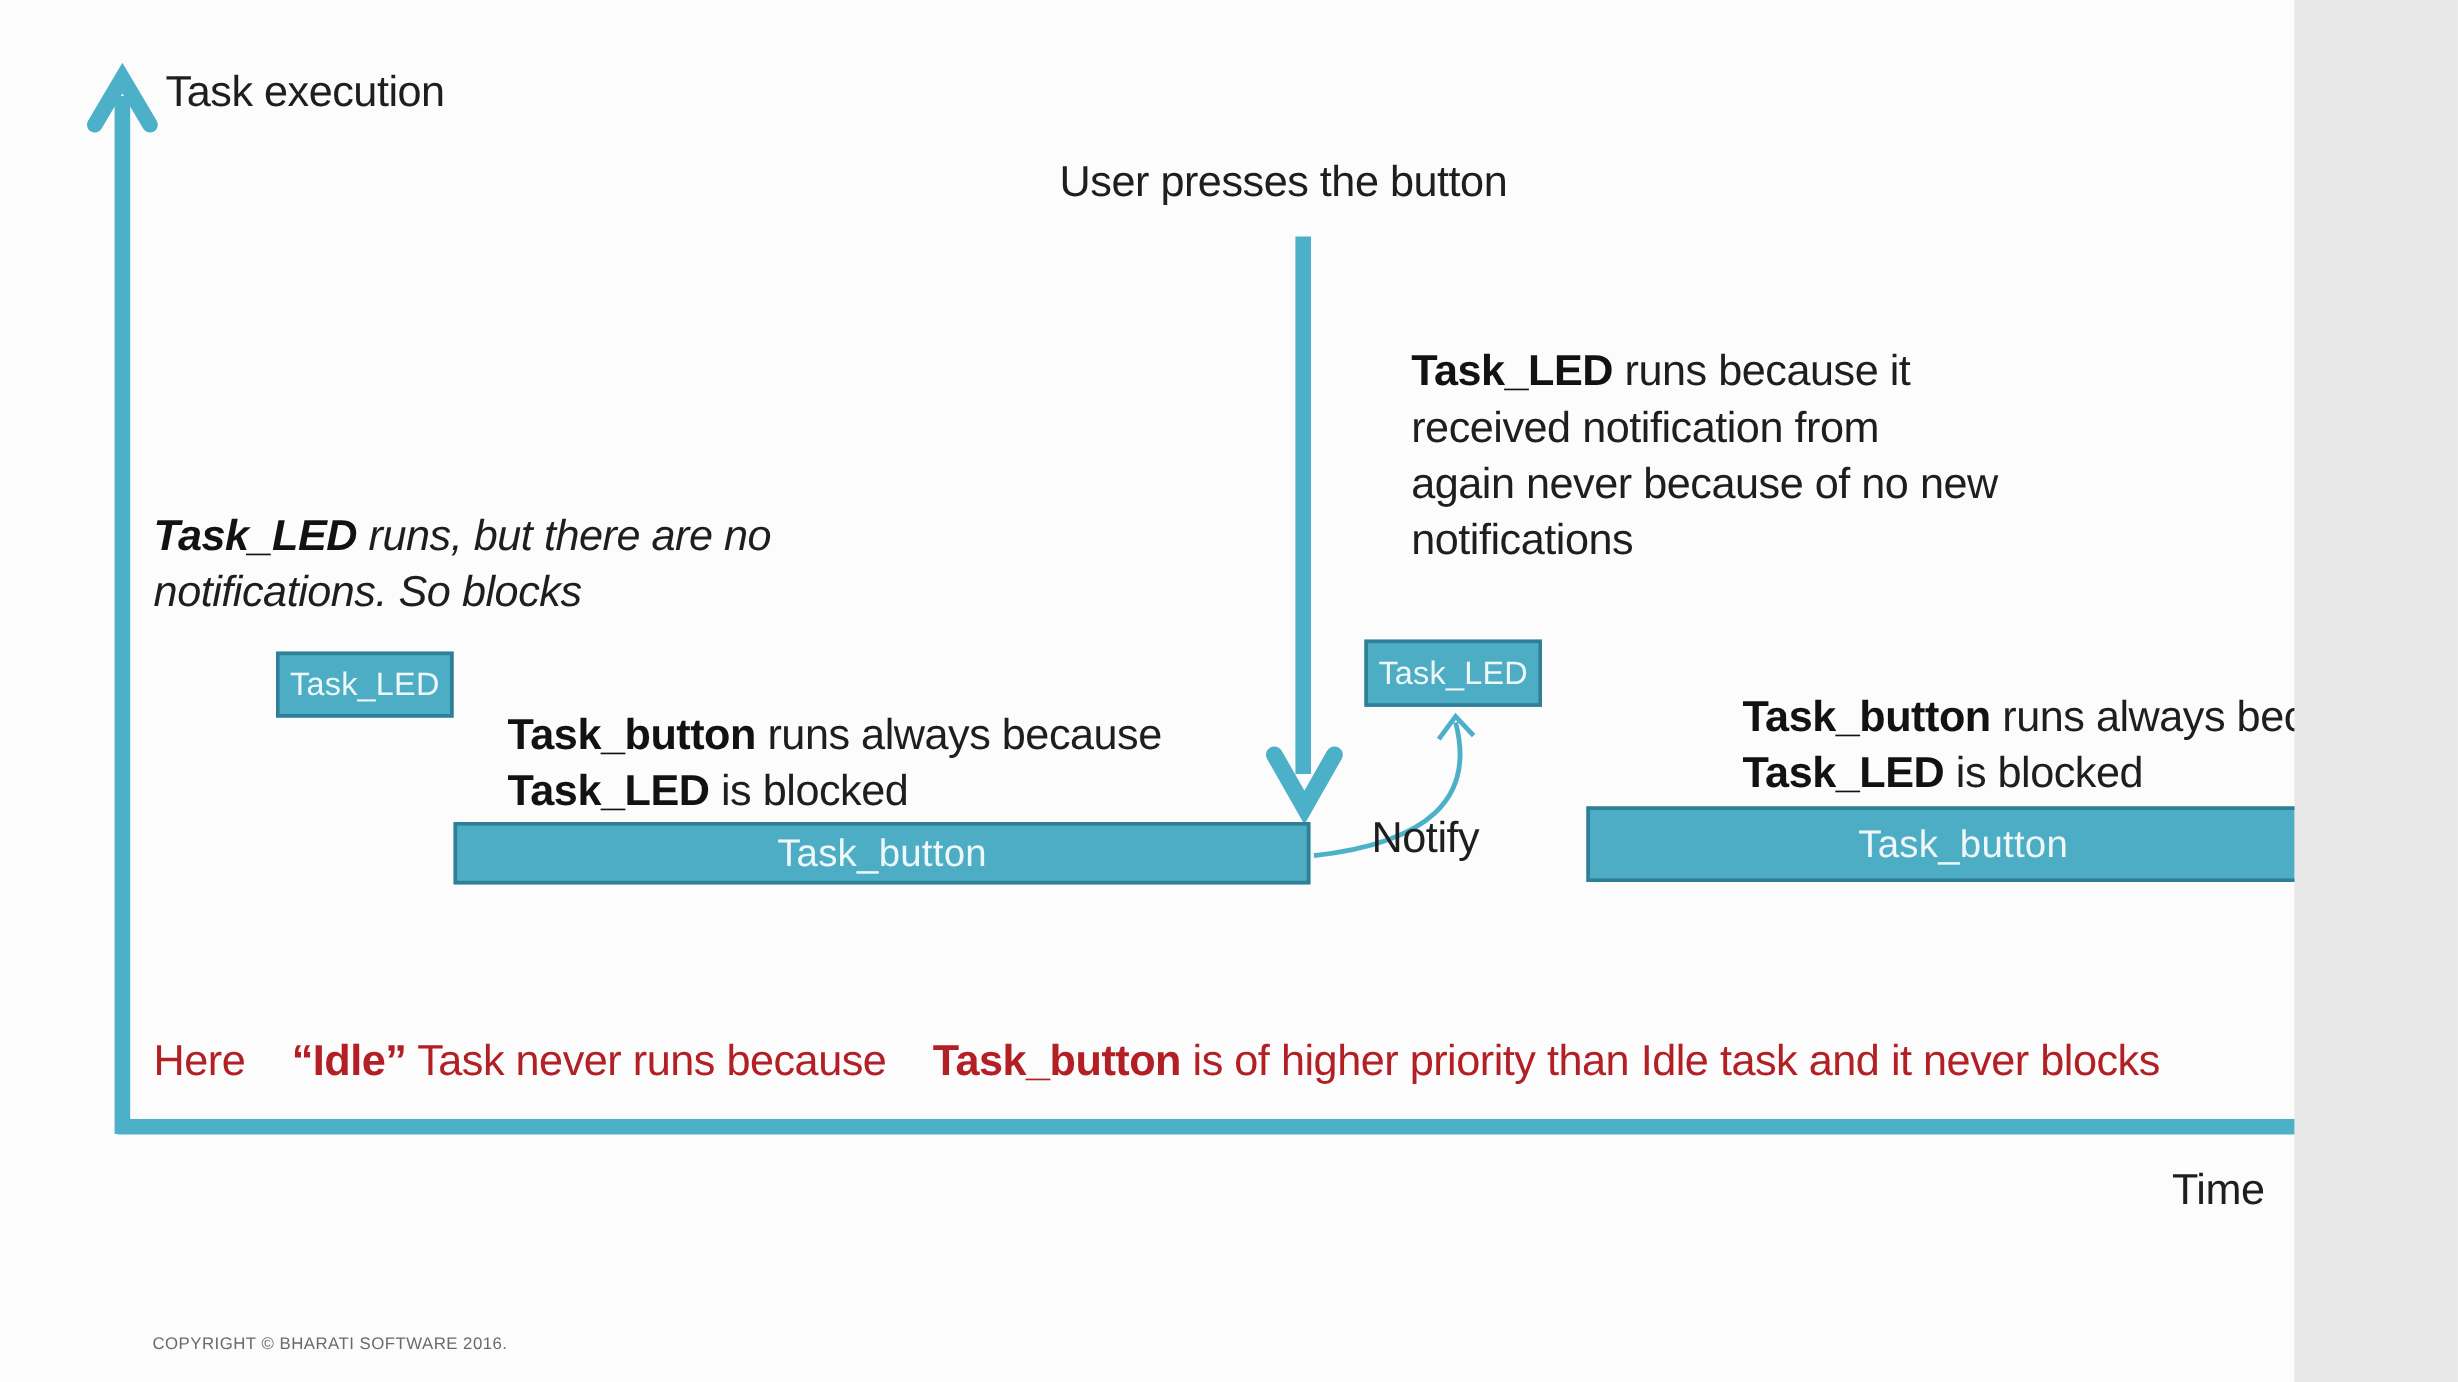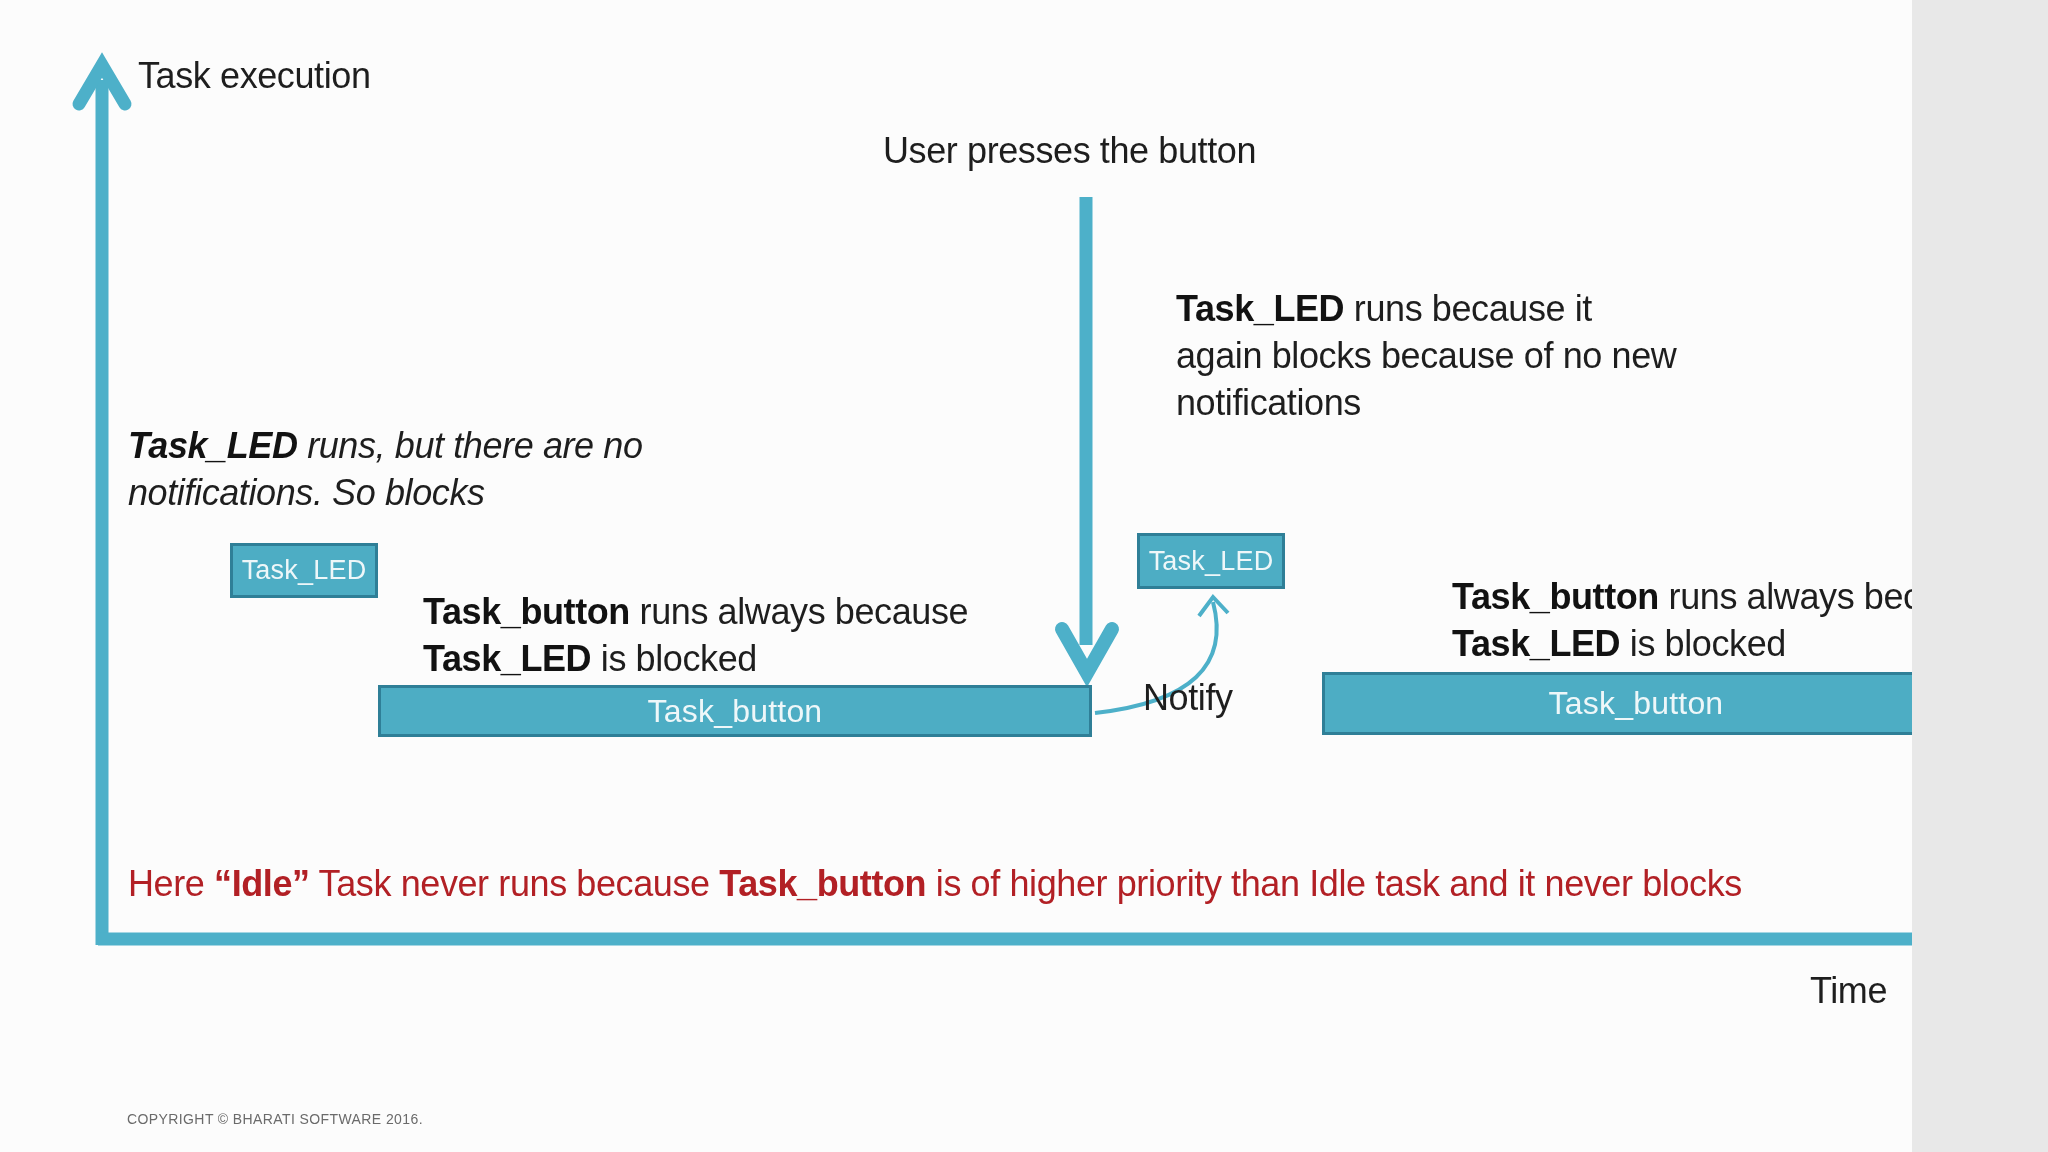--- a/index.html
+++ b/index.html
@@ -22,21 +22,21 @@
   .note {
     position: absolute;
     font-size: 36px;
     line-height: 47px;
     letter-spacing: -0.4px;
     white-space: nowrap;
   }
   .note .line { white-space: nowrap; }
   .note .b { font-weight: 700; color: #121212; }
   .note.red { color: var(--red, #b22025); }
-  .note.red .b { color: var(--red, #b22025); }
+  .note.red .b { color: var(--red, #b22025); margin-left: 29px; }
   .axis-label {
     position: absolute;
     font-size: 36px;
     line-height: 47px;
     letter-spacing: -0.4px;
     white-space: nowrap;
   }
   .taskbox {
     position: absolute;
     box-sizing: border-box;
@@ -90,21 +90,22 @@
       <div class="line"><span>notifications. So blocks</span></div>
     </div>
 
   <div class="note" style="left:423px; top:588px;">
       <div class="line"><span class="b">Task_button</span><span> runs always because</span></div>
       <div class="line"><span class="b">Task_LED</span><span>  is blocked</span></div>
     </div>
 
   <div class="note" style="left:1148px; top:285px;margin-left:28px;">
       <div class="line"><span class="b">Task_LED</span><span> runs because it</span></div>
-      <div class="line"><span>again blocks because of no new</span></div>
+      <div class="line"><span>received notification from</span></div>
+      <div class="line"><span>again never because of no new</span></div>
       <div class="line"><span>notifications</span></div>
     </div>
 
   <div class="note" style="left:1452px; top:573px;">
       <div class="line"><span class="b">Task_button</span><span> runs always because</span></div>
       <div class="line"><span class="b">Task_LED</span><span> is blocked</span></div>
     </div>
 
   <div class="note" style="left:1143px; top:674px;">Notify</div>
 

